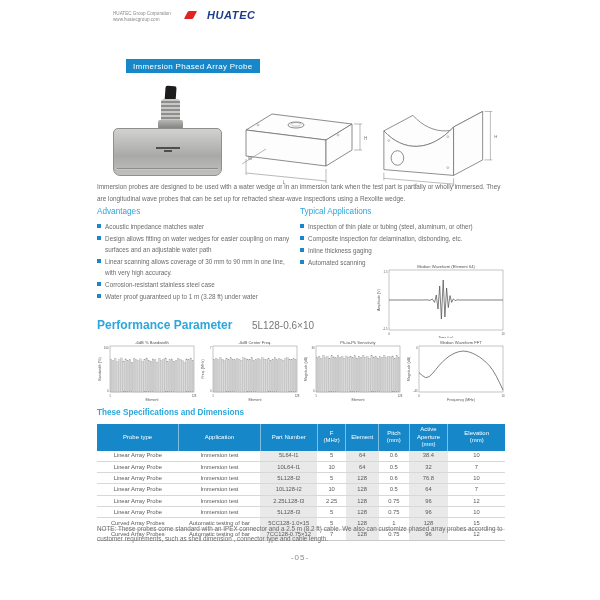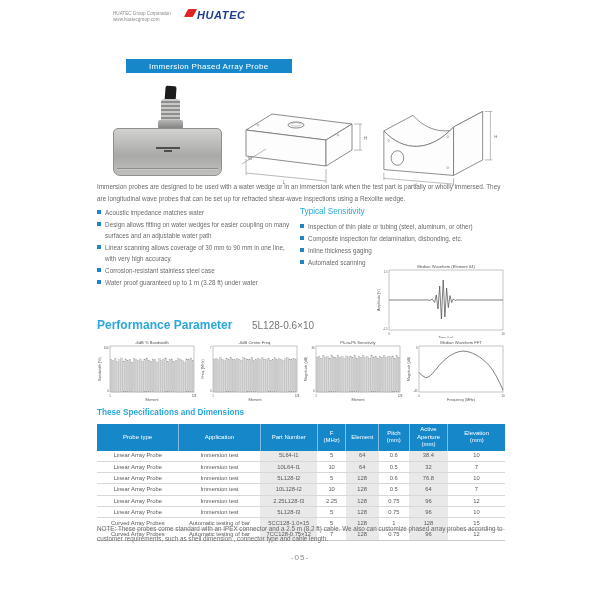--- a/index.html
+++ b/index.html
@@ -1,26 +1,26 @@
 <!DOCTYPE html>
 <html style="--banner-blue: #1688c9; --heading-blue: #2ba7dc; --table-header-bg: #1688c9; --bullet-blue: #1e86c8; --logo-blue: #1d3c8f; --logo-red: #e02424;"><head>
 <meta charset="utf-8">
 <style>
   *{margin:0;padding:0;box-sizing:border-box}
   html,body{width:600px;height:600px;background:#fff;font-family:"Liberation Sans",sans-serif;position:relative;overflow:hidden;color:#666}
   .abs{position:absolute}
 
   
   .company-info{left:113px;top:11px;font-size:4.6px;line-height:5.6px;color:#8a8a8a}
-  .logo{left:186px;top:9px;display:flex;align-items:flex-start;gap:2px}
+  .logo{left:186px;top:9px;display:flex;align-items:center;gap:12px}
   .logo-swoosh{width:9px;height:8px;background:var(--logo-red,#e02424);transform:skewX(-28deg);border-radius:1px}
   .logo-text{font-size:11px;font-weight:bold;font-style:italic;letter-spacing:.6px;color:var(--logo-blue,#1d3c8f)}
 
   
-  .banner{left:126px;top:59px;height:14px;display:flex;align-items:center;padding:0 23px;
+  .banner{left:126px;top:59px;height:14px;display:flex;align-items:center;padding:0 7px;
           background:var(--banner-blue,#1688c9);color:#fff;font-size:8px;letter-spacing:.3px}
 
   
   .photo{left:112px;top:86px;width:112px;height:92px}
   .probe-cable{position:absolute;left:53px;top:0;width:11px;height:18px;background:#1c1c1c;border-radius:2px;transform:rotate(4deg)}
   .probe-connector{position:absolute;left:49px;top:13px;width:19px;height:24px;border-radius:3px;
       background:repeating-linear-gradient(180deg,#c9c9c7 0 2px,#8e8e8c 2px 4px)}
   .probe-collar{position:absolute;left:46px;top:34px;width:25px;height:9px;border-radius:2px;
       background:linear-gradient(180deg,#b5b5b3,#7e7e7c)}
   .probe-body{position:absolute;left:1px;top:42px;width:109px;height:48px;border:1px solid #8f8f8d;
@@ -133,20 +133,21 @@
   <text class="dim-letter" x="42" y="93" text-anchor="middle">L</text>
   <line class="dim-line" x1="118" y1="16" x2="118" y2="66"></line>
   <line class="dim-line" x1="112" y1="16" x2="120" y2="16"></line>
   <line class="dim-line" x1="112" y1="66" x2="120" y2="66"></line>
   <text class="dim-letter" x="122" y="43">H</text>
 </svg>
 
 <p class="abs intro">Immersion probes are designed to be used with a water wedge or in an immersion tank when the test part is partially or wholly immersed. They are longitudinal wave probes that can be set up for refracted shear-wave inspections using a Rexolite wedge.</p>
 
 <div class="abs adv">
+  <h3 class="section-heading">Advantages</h3>
   <ul class="blist">
       <li>
         <span class="bullet"></span>
         <span>Acoustic impedance matches water</span>
       </li>
       <li>
         <span class="bullet"></span>
         <span>Design allows fitting on water wedges for easier coupling on many surfaces and an adjustable water path</span>
       </li>
       <li>
@@ -158,21 +159,21 @@
         <span>Corrosion-resistant stainless steel case</span>
       </li>
       <li>
         <span class="bullet"></span>
         <span>Water proof guaranteed up to 1 m (3.28 ft) under water</span>
       </li>
     </ul>
 </div>
 
 <div class="abs apps">
-  <h3 class="section-heading">Typical Sensitivity</h3>
+  <h3 class="section-heading">Typical Applications</h3>
   <ul class="blist">
       <li>
         <span class="bullet"></span>
         <span>Inspection of thin plate or tubing (steel, aluminum, or other)</span>
       </li>
       <li>
         <span class="bullet"></span>
         <span>Composite inspection for delamination, disbonding, etc.</span>
       </li>
       <li>

